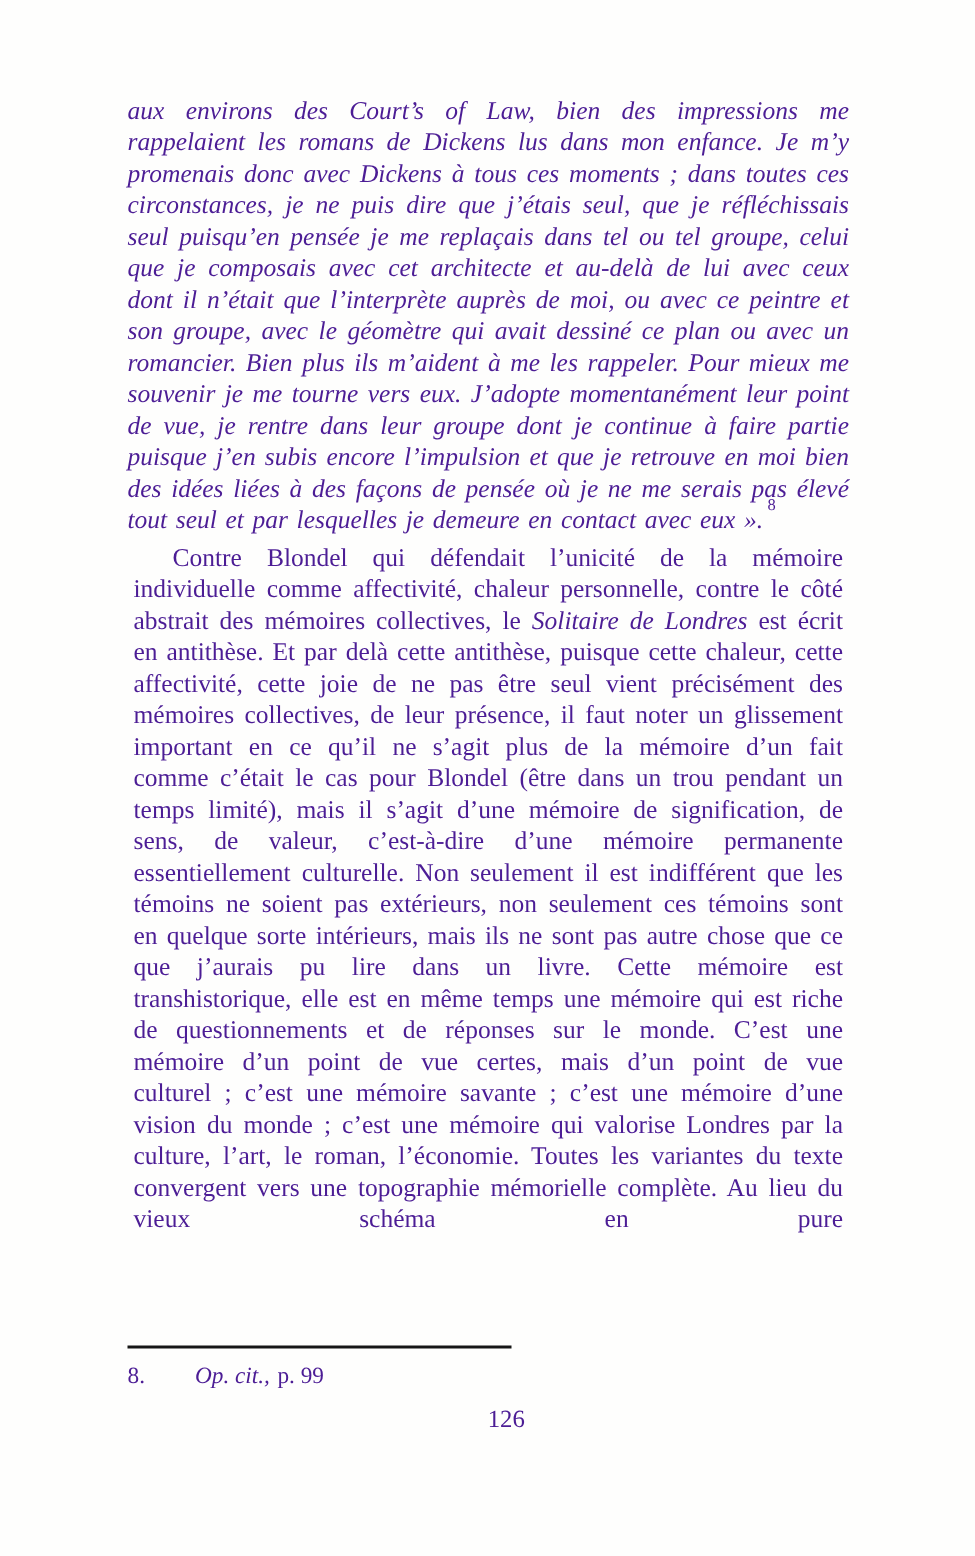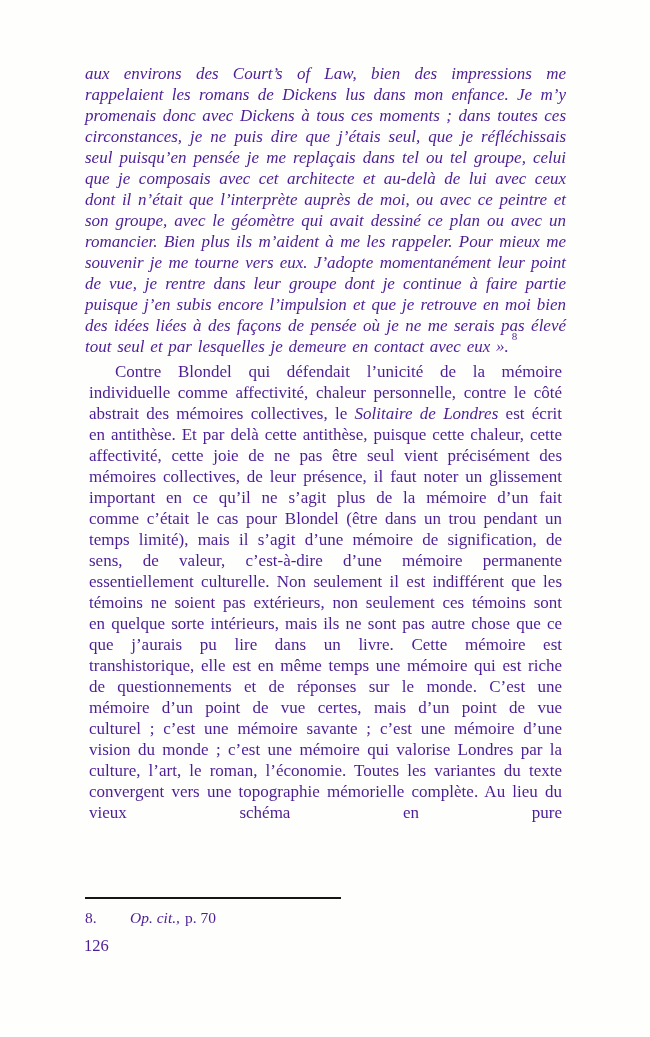--- a/index.html
+++ b/index.html
@@ -67,38 +67,39 @@
   }
   .fn-num {
     display: inline-block;
     width: 45px;
   }
   .fn-src {
     margin-right: 5px;
   }
   .page-number {
     position: absolute;
-    left: 84px;
+    left: 97px;
     top: 936px;
     width: 481px;
+    text-align: center;
     font-size: 16.5px;
   }
 </style>
 </head>
 <body>
 
 <div class="scan-page">
 
   <div class="text-column">
 
     <p class="quote-para"><span>aux environs des Court’s of Law, bien des impressions me rappelaient les romans de Dickens lus dans mon enfance. Je m’y promenais donc avec Dickens à tous ces moments&nbsp;; dans toutes ces circonstances, je ne puis dire que j’étais seul, que je réfléchissais seul puisqu’en pensée je me replaçais dans tel ou tel groupe, celui que je composais avec cet architecte et au-delà de lui avec ceux dont il n’était que l’interprète auprès de moi, ou avec ce peintre et son groupe, avec le géomètre qui avait dessiné ce plan ou avec un romancier. Bien plus ils m’aident à me les rappeler. Pour mieux me souvenir je me tourne vers eux. J’adopte momentanément leur point de vue, je rentre dans leur groupe dont je continue à faire partie puisque j’en subis encore l’impulsion et que je retrouve en moi bien des idées liées à des façons de pensée où je ne me serais pas élevé tout seul et par lesquelles je demeure en contact avec eux&nbsp;».</span><sup>8</sup></p>
 
     <p class="body-para"><span>Contre Blondel qui défendait l’unicité de la mémoire individuelle comme affectivité, chaleur personnelle, contre le côté abstrait des mémoires collectives, le </span><span class="ital">Solitaire de Londres</span><span> est écrit en antithèse. Et par delà cette antithèse, puisque cette chaleur, cette affectivité, cette joie de ne pas être seul vient précisément des mémoires collectives, de leur présence, il faut noter un glissement important en ce qu’il ne s’agit plus de la mémoire d’un fait comme c’était le cas pour Blondel (être dans un trou pendant un temps limité), mais il s’agit d’une mémoire de signification, de sens, de valeur, c’est-à-dire d’une mémoire permanente essentiellement culturelle. Non seulement il est indifférent que les témoins ne soient pas extérieurs, non seulement ces témoins sont en quelque sorte intérieurs, mais ils ne sont pas autre chose que ce que j’aurais pu lire dans un livre. Cette mémoire est transhistorique, elle est en même temps une mémoire qui est riche de questionnements et de réponses sur le monde. C’est une mémoire d’un point de vue certes, mais d’un point de vue culturel&nbsp;; c’est une mémoire savante&nbsp;; c’est une mémoire d’une vision du monde&nbsp;; c’est une mémoire qui valorise Londres par la culture, l’art, le roman, l’économie. Toutes les variantes du texte convergent vers une topographie mémorielle complète. Au lieu du vieux schéma en pure</span></p>
 
   </div>
 
   <hr class="footnote-rule">
 
-  <div class="footnote-line"><span class="fn-num">8.</span><span class="fn-src ital">Op. cit.,</span><span class="fn-page">p. 70</span></div>
+  <div class="footnote-line"><span class="fn-num">8.</span><span class="fn-src ital">Op. cit.,</span><span class="fn-page">p. 99</span></div>
 
   <div class="page-number">126</div>
 
 </div>
 
 </body></html>

